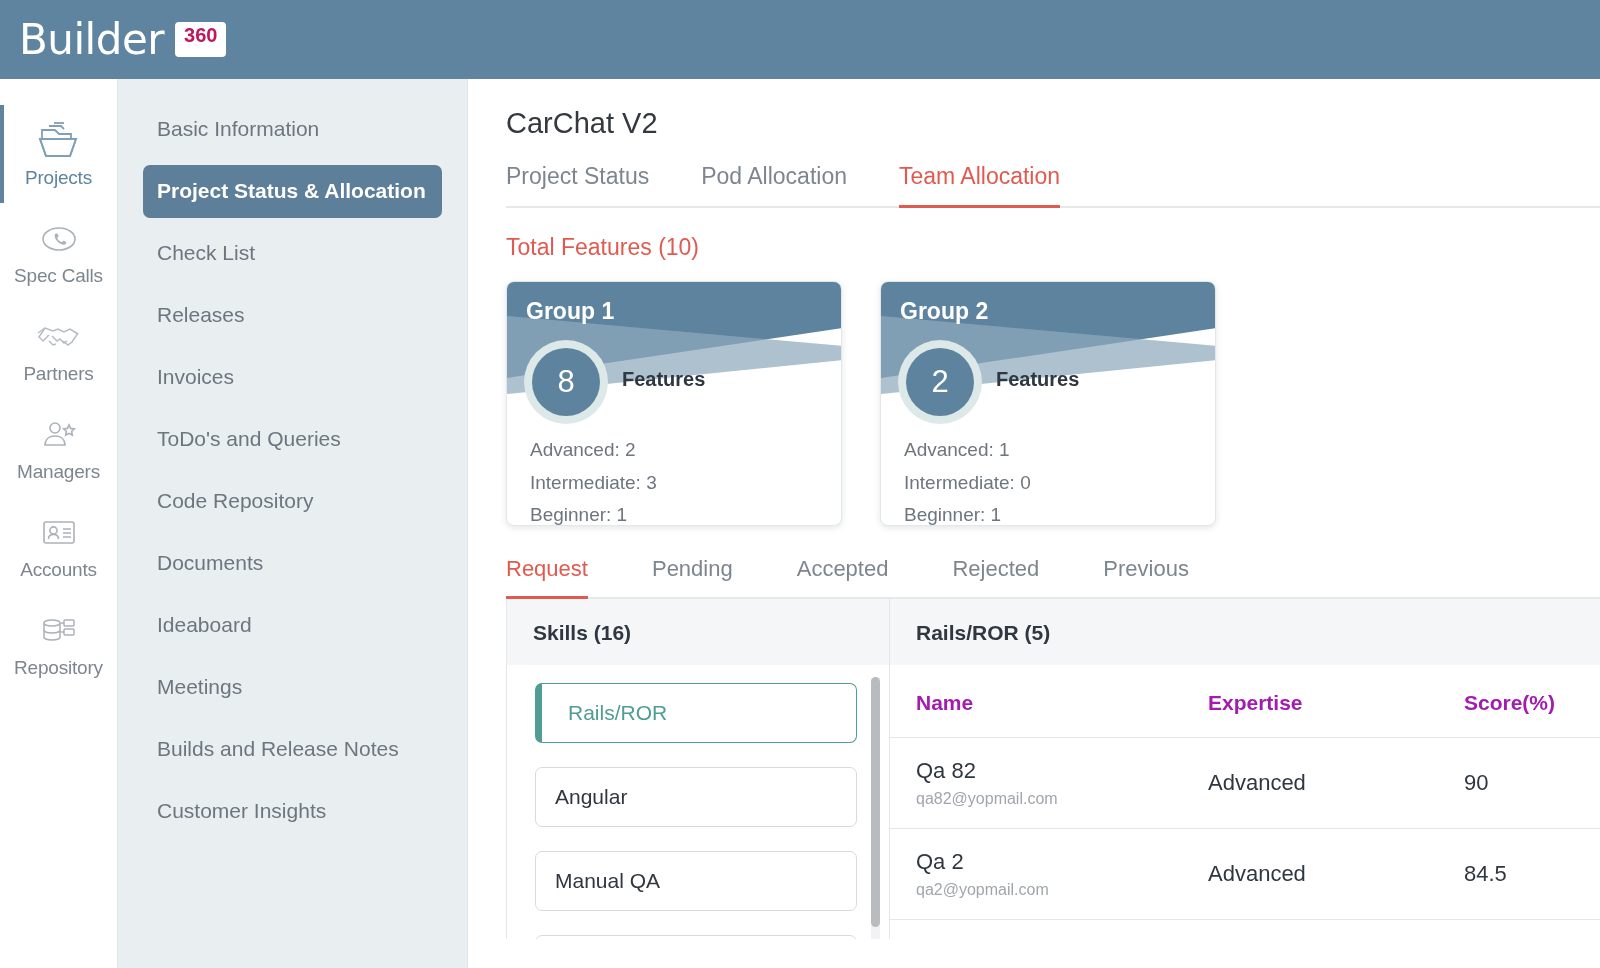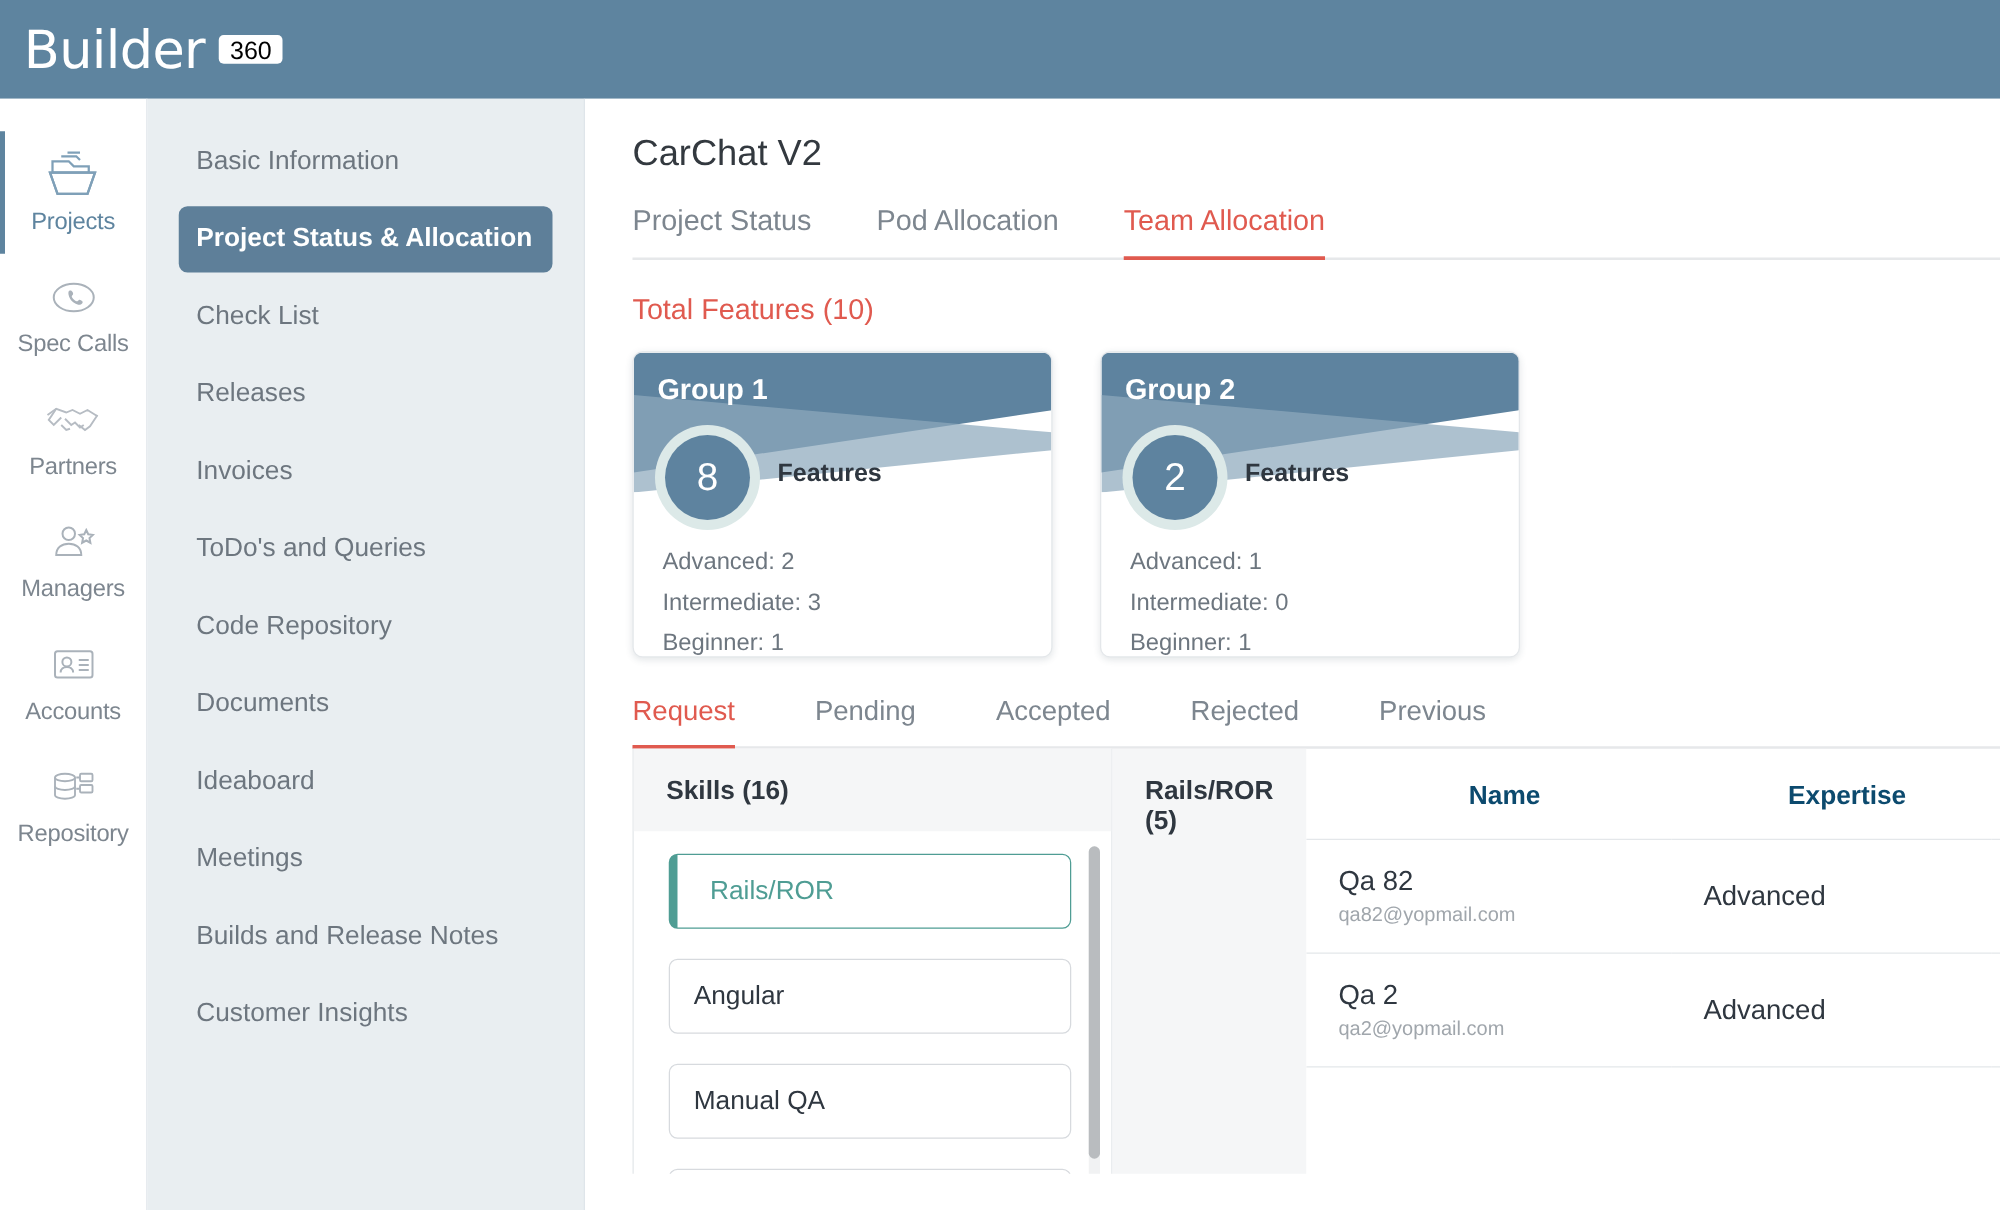--- a/index.html
+++ b/index.html
@@ -20,23 +20,23 @@
     display: flex; align-items: center;
     padding-left: 19px;
   }
   .logo { display: flex; align-items: center; gap: 11px; }
   .logo-word {
     font-size: 42px; font-weight: 400; color: #ffffff;
     letter-spacing: -0.5px; line-height: 1;
     font-family: "DejaVu Sans", sans-serif;
   }
   .logo-badge {
-    background: #ffffff; color: #000000;
-    font-size: 20px; font-weight: 400;
-    padding: 3px 9px 0; border-radius: 4px;
+    background: #ffffff; color: #be185d;
+    font-size: 20px; font-weight: 700;
+    padding: 3px 9px 12px; border-radius: 4px;
     line-height: 1;
   }
 
   
   .body { flex: 1 1 auto; display: flex; min-height: 0; }
 
   
   .rail {
     width: 118px; flex: 0 0 118px;
     background: #ffffff;
@@ -147,21 +147,21 @@
 
   
   .panes { display: flex; margin-top: 0; height: 340px; }
   .pane-skills {
     width: 384px; flex: 0 0 384px;
     border-left: 1px solid #e4e7ea;
     border-right: 1px solid #e4e7ea;
     background: #ffffff;
     display: flex; flex-direction: column;
   }
-  .pane-table { flex: 1 1 auto; min-width: 0; display: flex; }
+  .pane-table { flex: 1 1 auto; min-width: 0; display: flex; flex-direction: column; }
 
   .pane-head {
     background: #f5f6f7;
     padding: 22px 26px 20px;
     font-size: 21px; font-weight: 700; color: #2f3740;
   }
   .pane-body { flex: 1 1 auto; position: relative; overflow: hidden; }
 
   .skill-list { padding: 18px 32px 0 28px; }
   .skill-item {
@@ -184,21 +184,21 @@
     width: 9px; height: 310px;
     background: #f1f2f3; border-radius: 5px;
   }
   .skill-scroll-thumb {
     width: 9px; height: 250px;
     background: #b9bcbf; border-radius: 5px;
   }
 
   table.people { width: 100%; border-collapse: collapse; table-layout: fixed; }
   table.people th {
-    text-align: center; font-size: 21px; font-weight: 700; color: #0c4a6e;
+    text-align: left; font-size: 21px; font-weight: 700; color: #a21caf;
     padding: 26px 0 22px 26px;
     border-bottom: 1px solid #e4e7ea;
   }
   table.people td {
     padding: 20px 0 20px 26px;
     border-bottom: 1px solid #e4e7ea;
     vertical-align: middle;
   }
   .p-name { font-size: 22px; color: #2f3740; }
   .p-mail { font-size: 16px; color: #a0a6ac; margin-top: 6px; }

